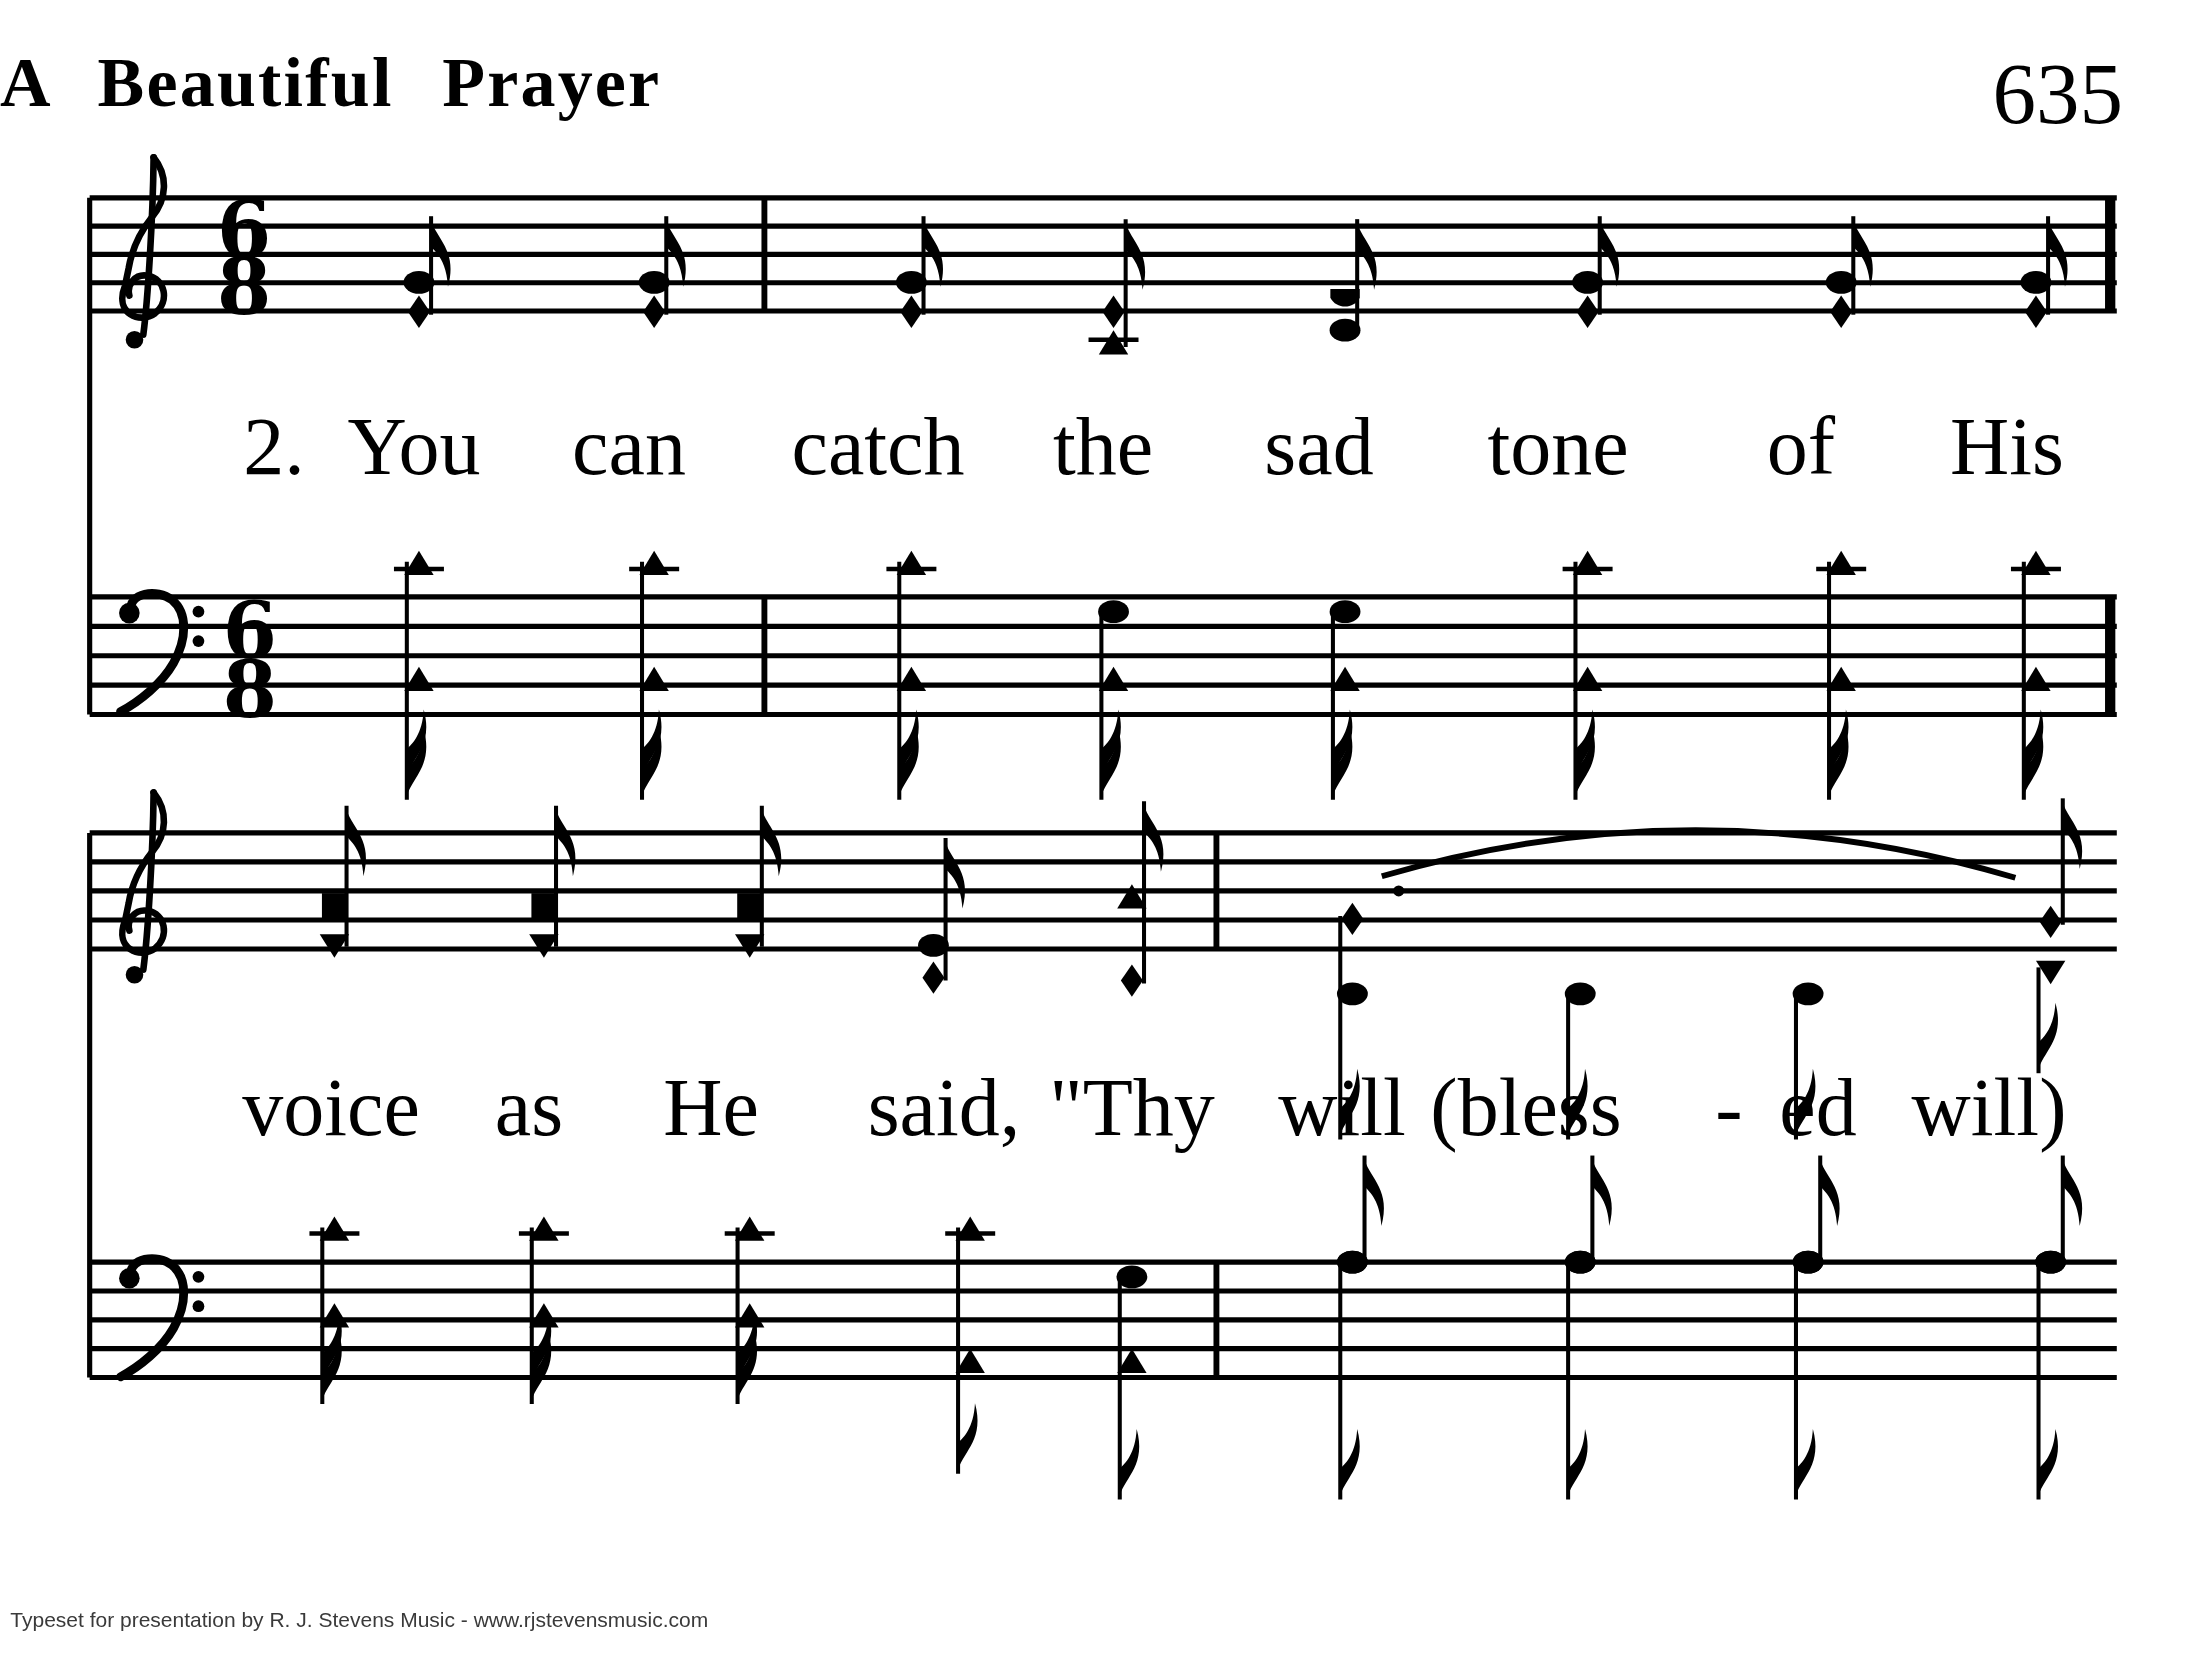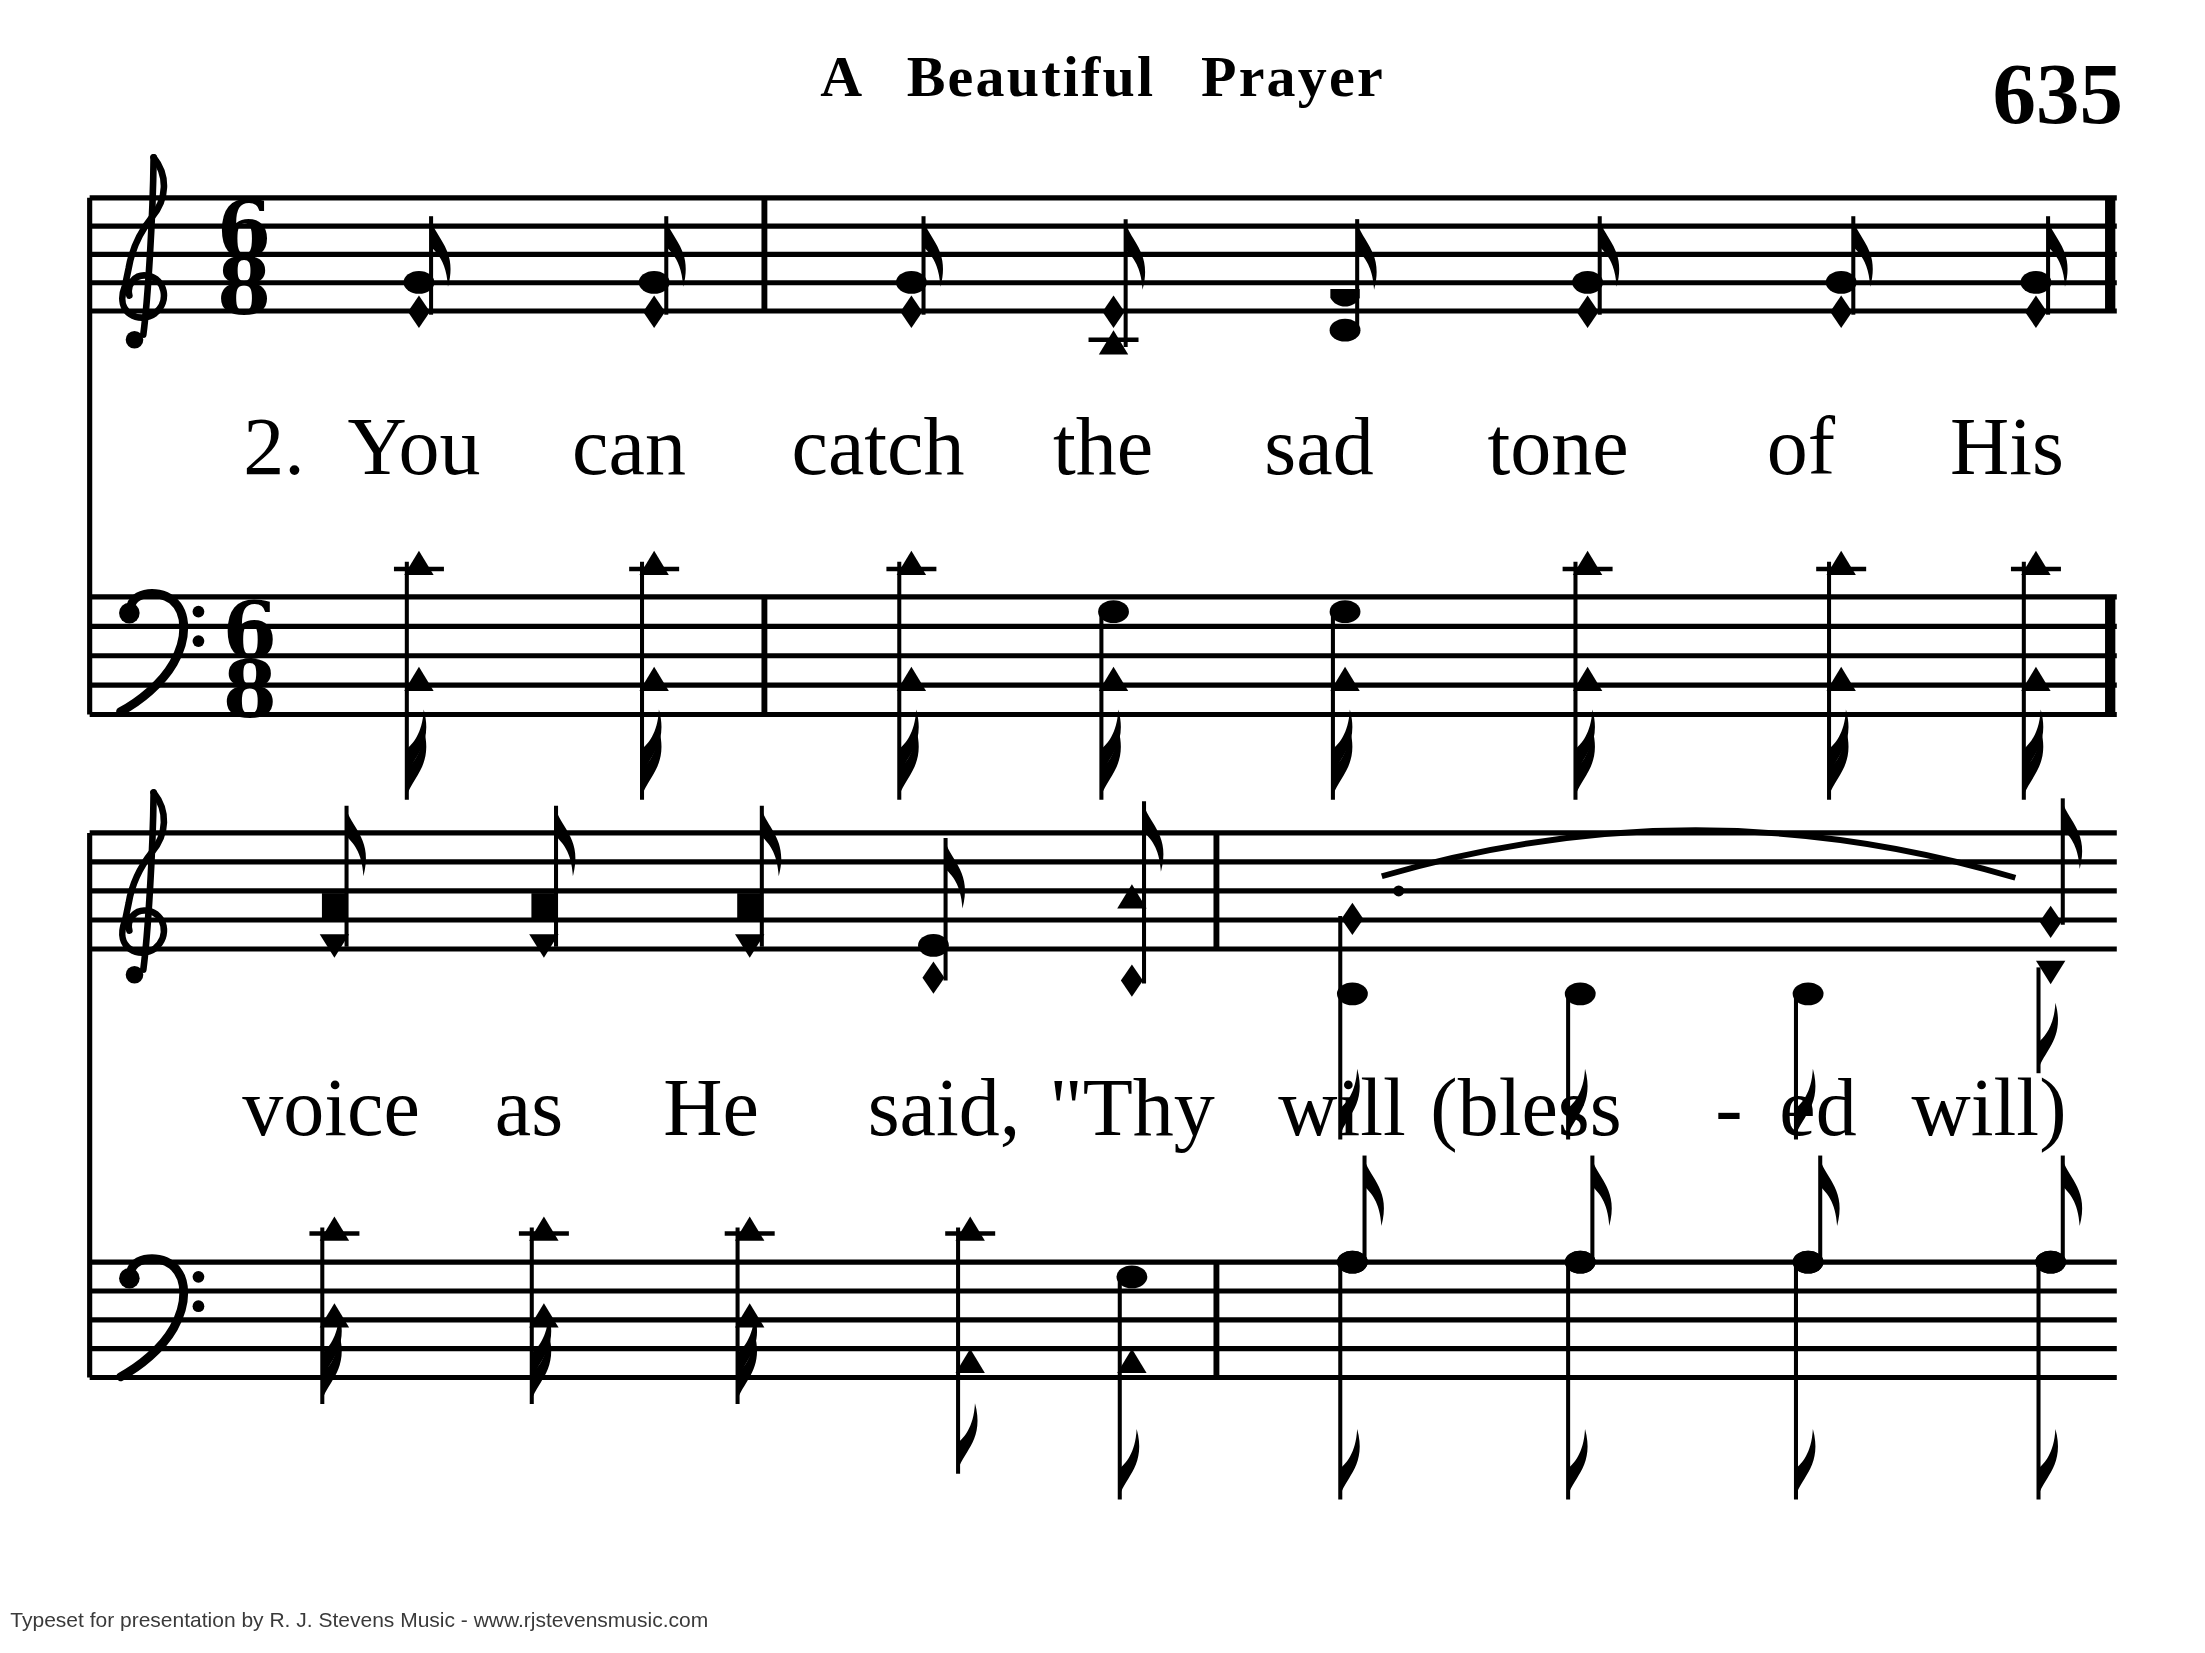--- a/index.html
+++ b/index.html
@@ -1,20 +1,20 @@
 <!DOCTYPE html>
 <html style="font-size:11.8px"><head>
 <meta charset="utf-8">
 <style>
   html,body{margin:0;padding:0;background:#fff;}
   #page{position:relative;width:2205px;height:1654px;background:#fff;overflow:hidden;
         font-family:"Liberation Serif", serif;color:#000;}
-  #title{position:absolute;left:0;right:0;top:43px;text-align:center;
-         font-size:58px;font-weight:bold;letter-spacing:2.2px;word-spacing:29px;}
-  #hymn-number{position:absolute;top:43px;right:82px;font-size:87px;font-weight:bold;}
+  #title{position:absolute;left:0;right:0;top:43px;
+         font-size:70px;font-weight:bold;letter-spacing:2.2px;word-spacing:29px;}
+  #hymn-number{position:absolute;top:43px;right:82px;font-size:87px;font-weight:normal;}
   .lyric-word{position:absolute;transform:translateX(-50%);font-size:82px;line-height:1;white-space:pre;}
   #footer{position:absolute;left:10.3px;top:1608px;font-family:"Liberation Sans", sans-serif;
           font-size:21px;color:#3a3a3a;}
   #score{position:absolute;left:0;top:0;}
 </style>
 </head>
 <body>
 
 <div id="page">
   <div id="title">A Beautiful Prayer</div>

